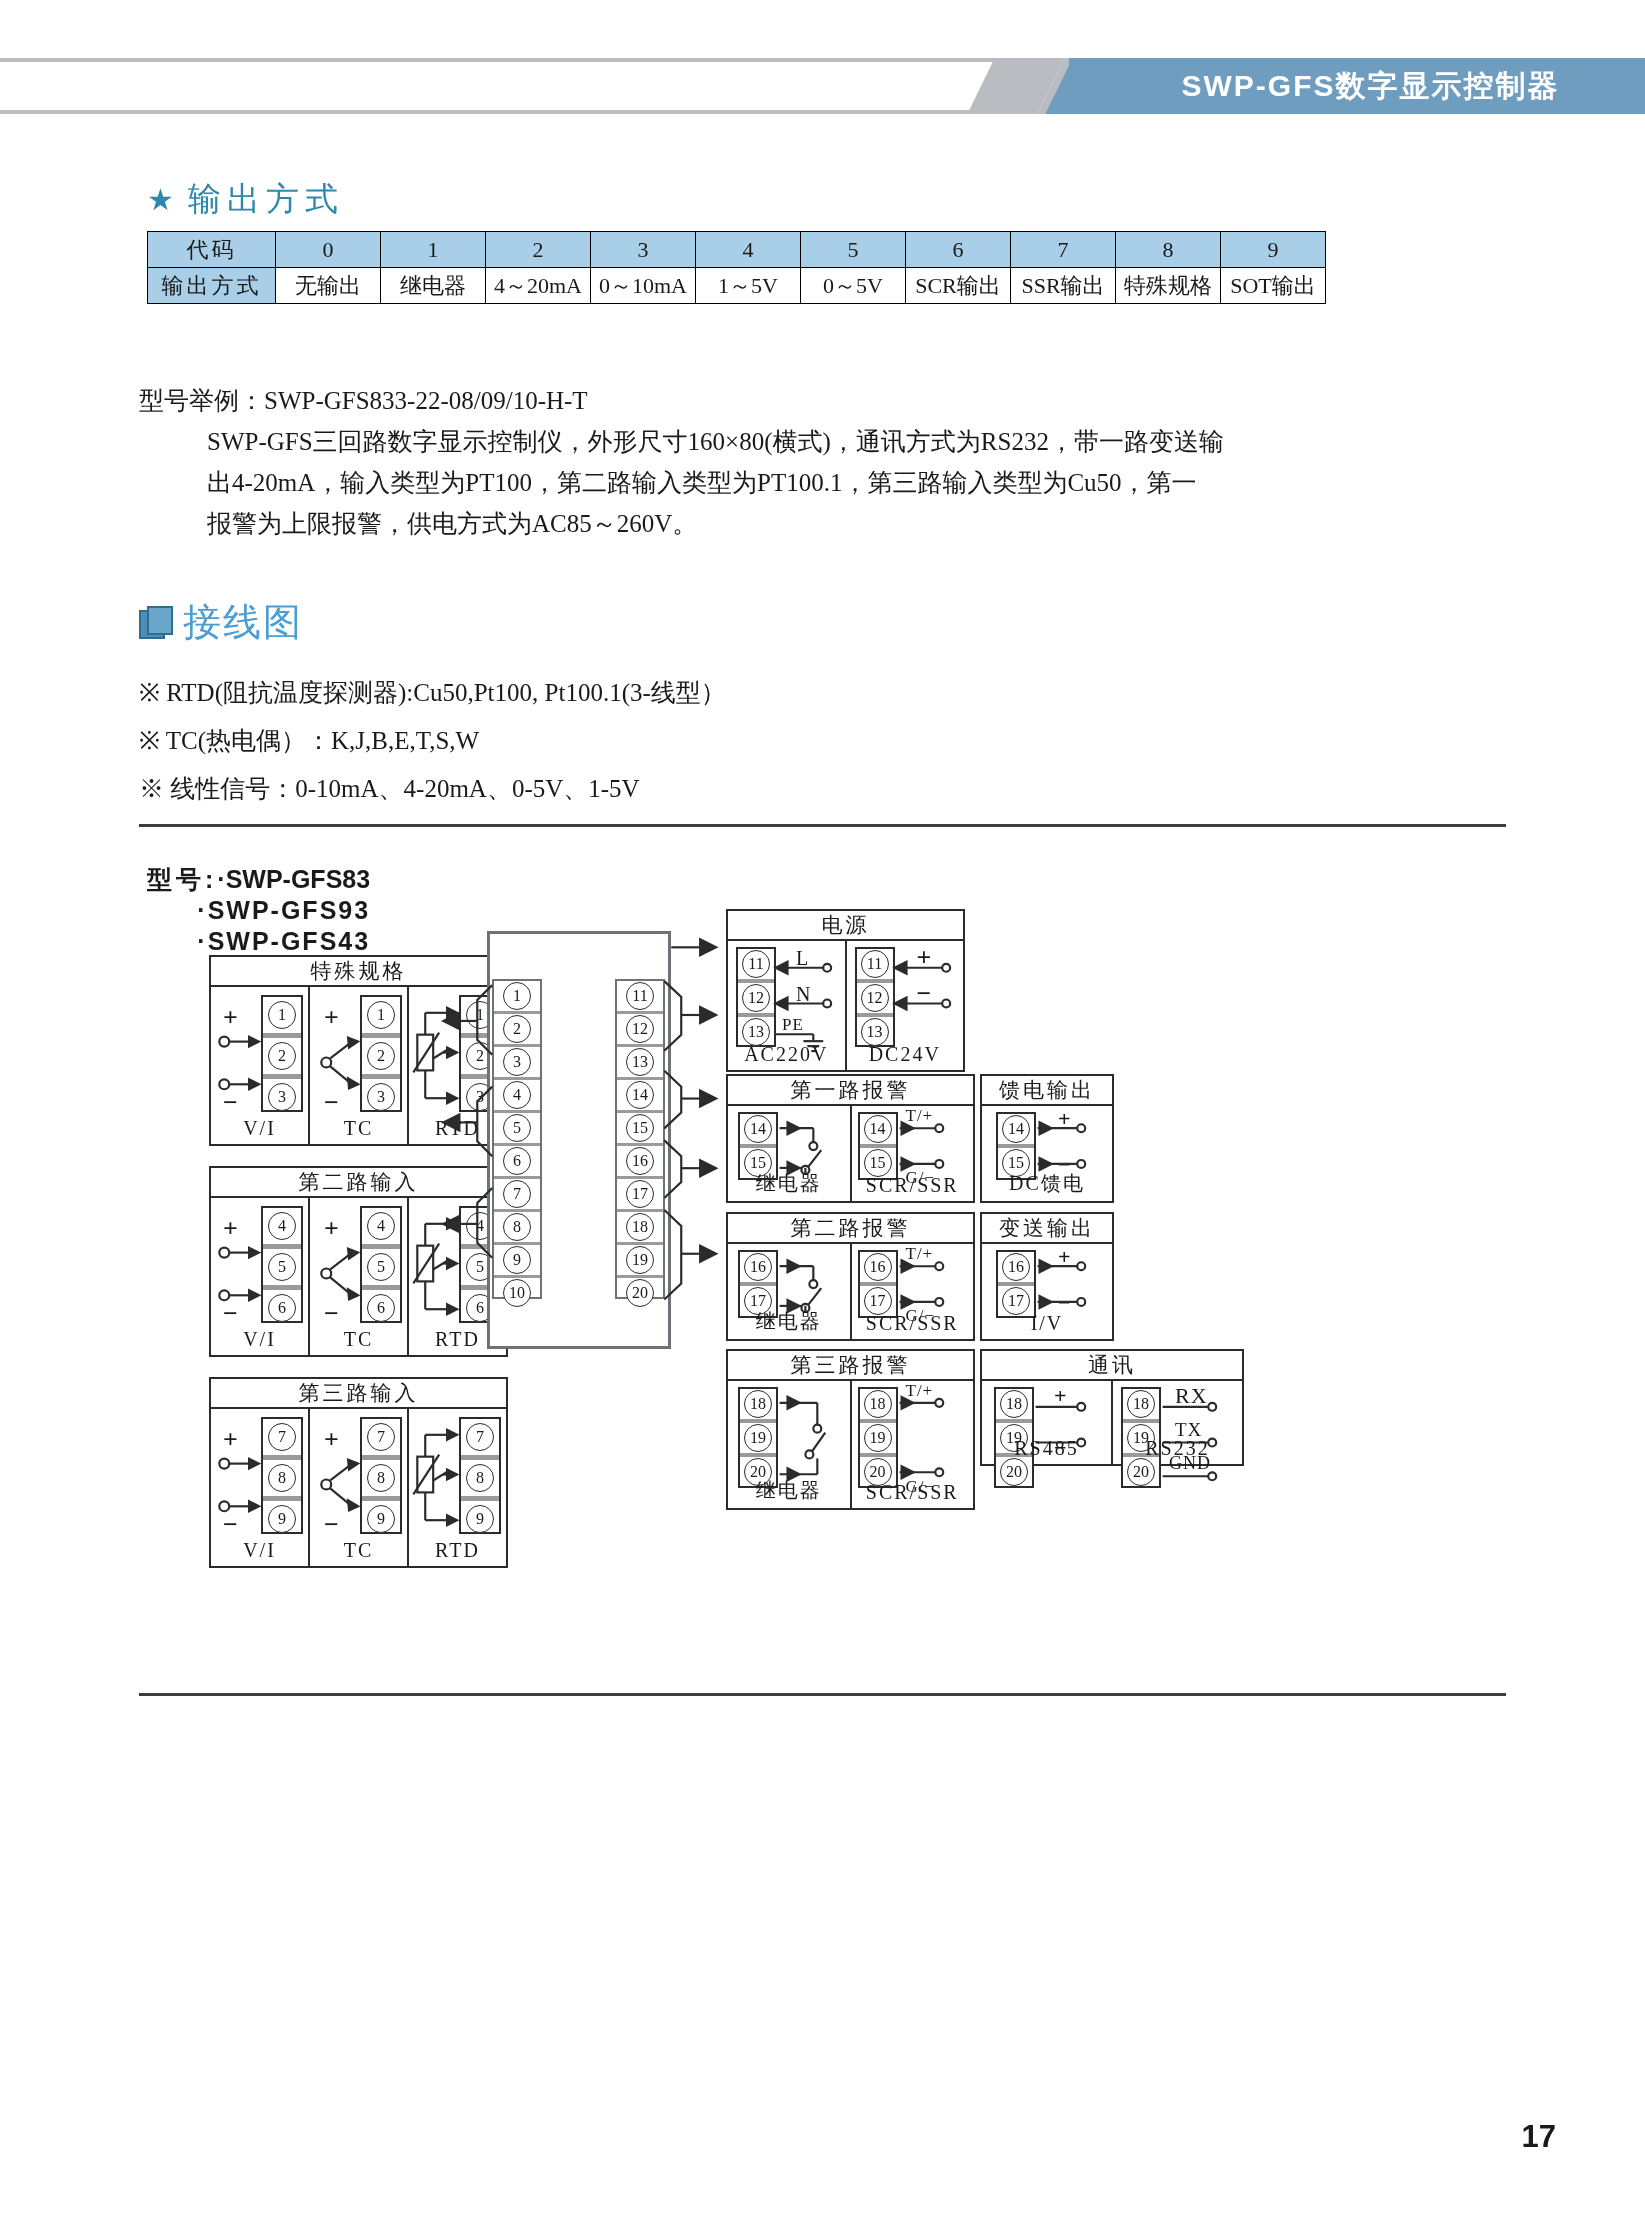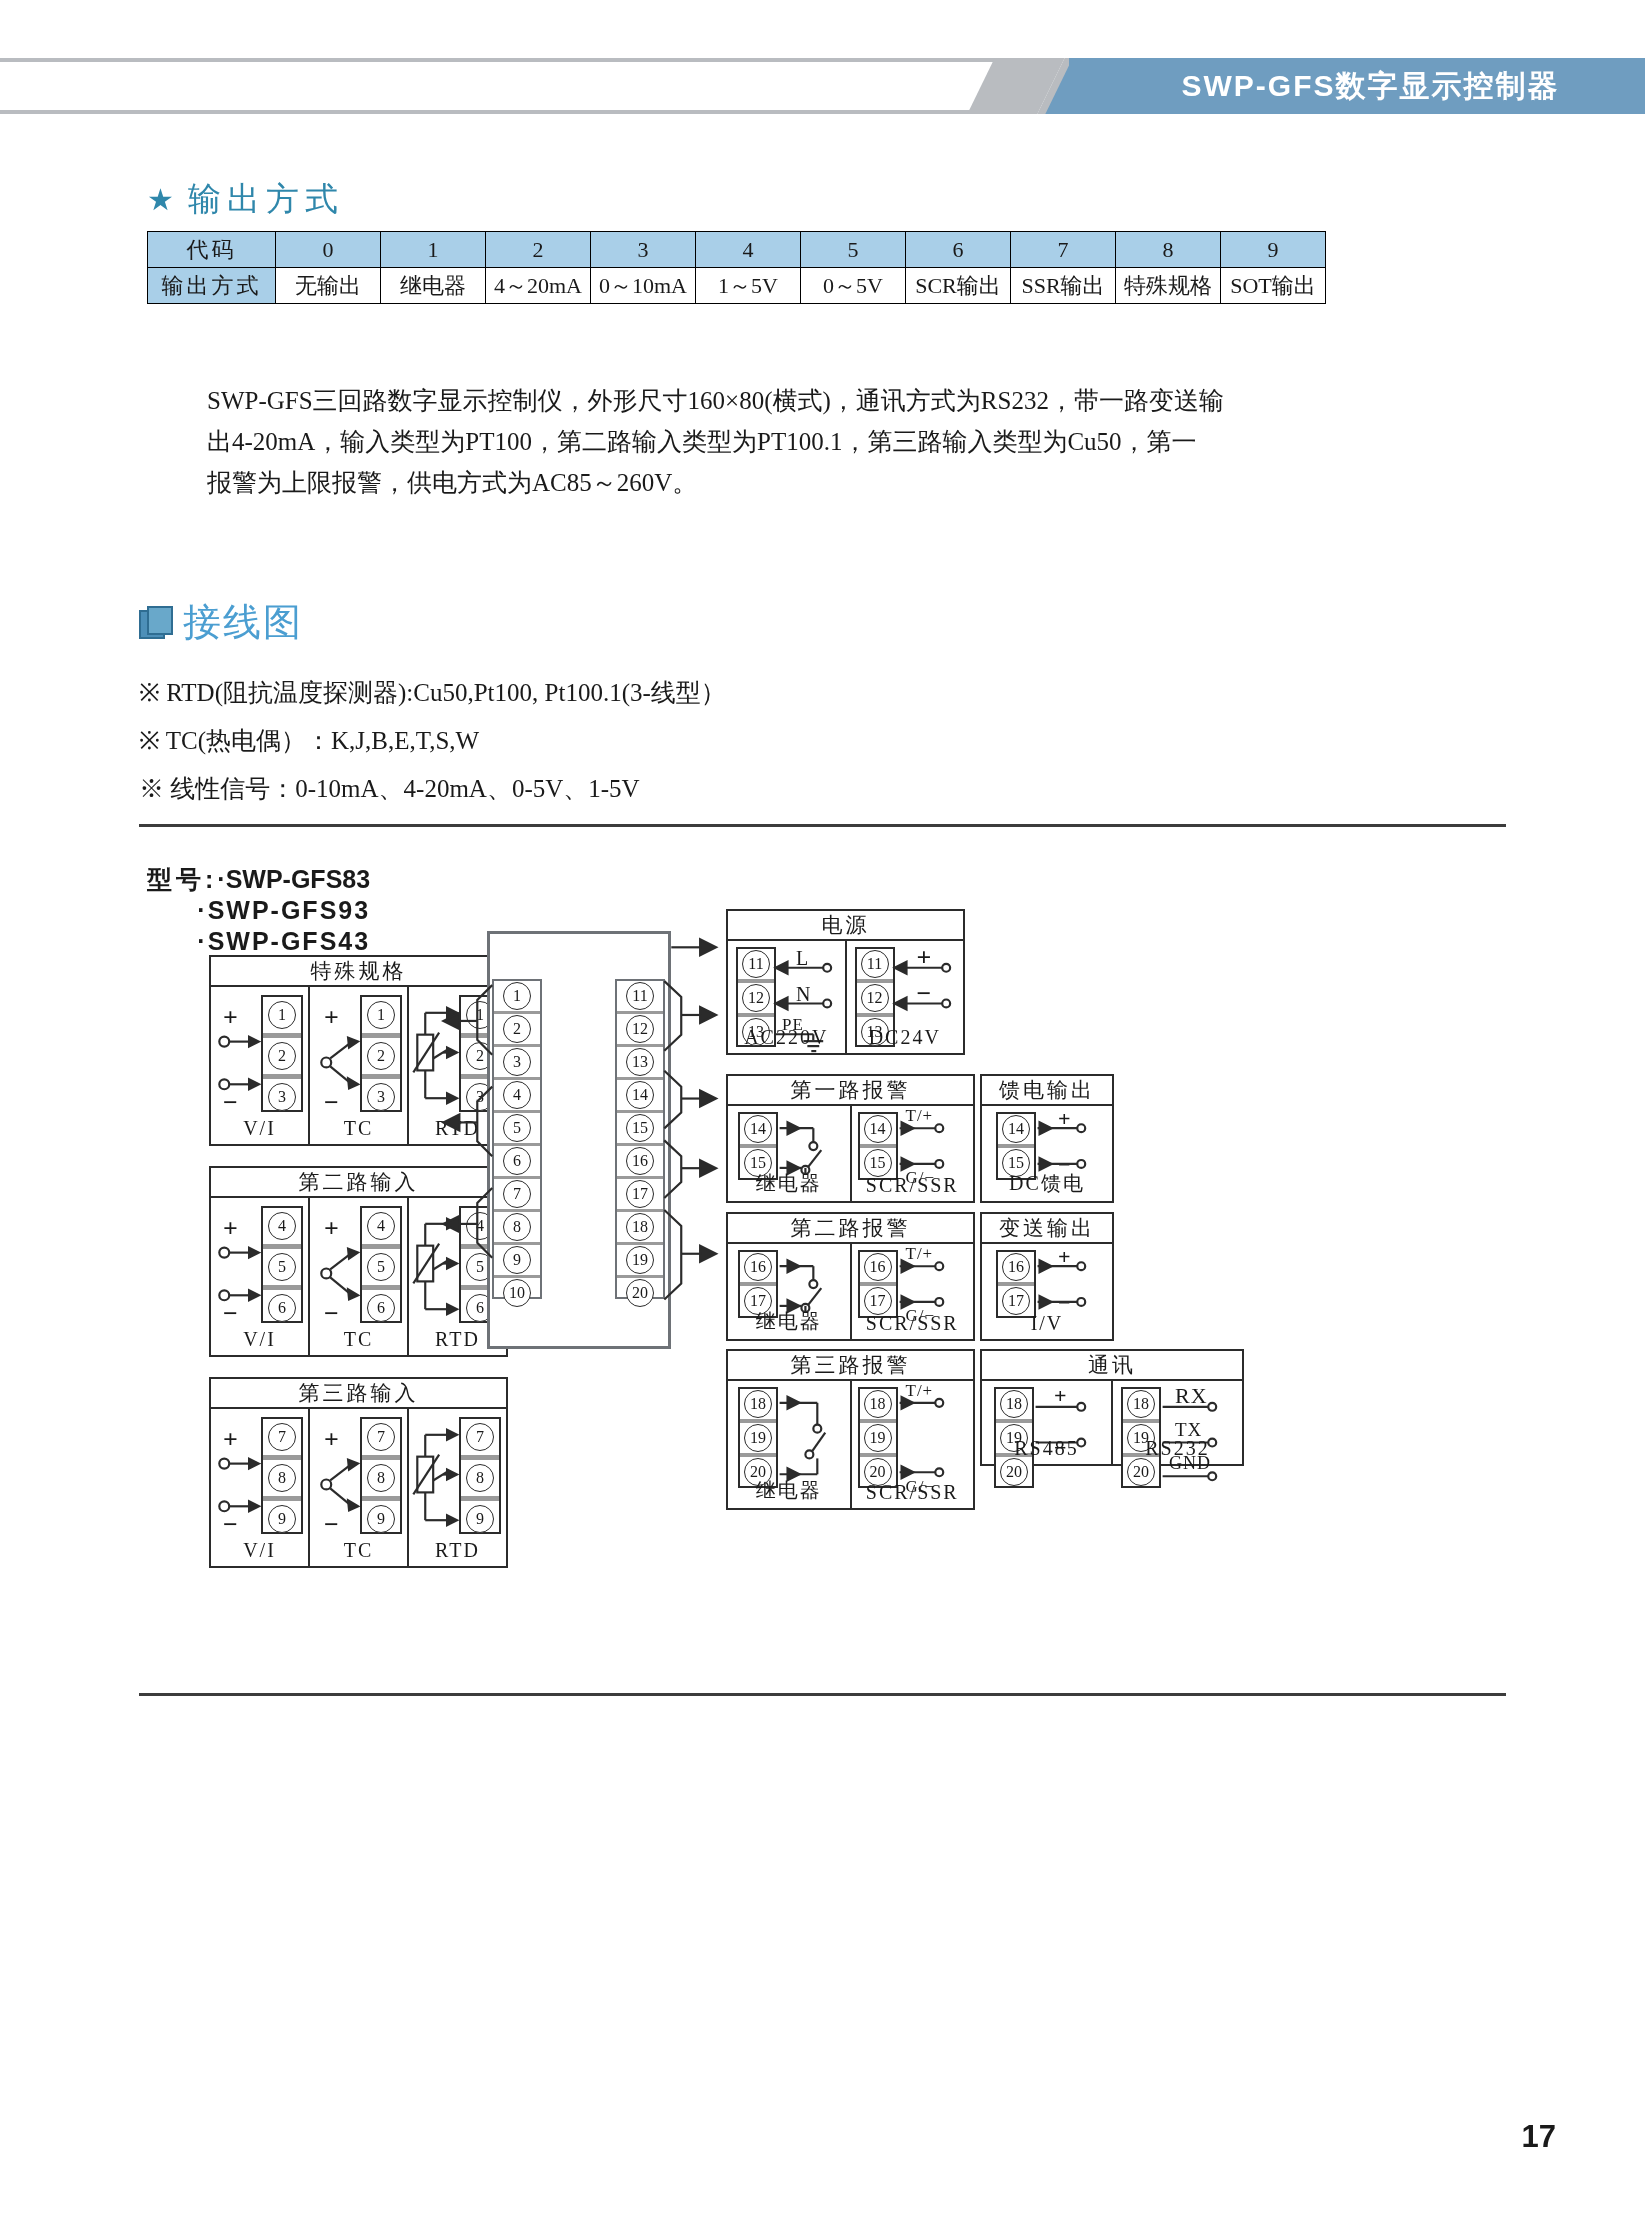--- a/index.html
+++ b/index.html
@@ -163,20 +163,23 @@
       <td class="c">SCR输出</td>
       <td class="c">SSR输出</td>
       <td class="c">特殊规格</td>
       <td class="c">SOT输出</td>
     </tr>
   </tbody>
     </table>
 
 
   <div class="ex">
+    <div class="l1">
+      <span>型号举例：</span><span>SWP-GFS833-22-08/09/10-H-T</span>
+    </div>
     <div class="ind">SWP-GFS三回路数字显示控制仪，外形尺寸160×80(横式)，通讯方式为RS232，带一路变送输</div>
     <div class="ind">出4-20mA，输入类型为PT100，第二路输入类型为PT100.1，第三路输入类型为Cu50，第一</div>
     <div class="ind">报警为上限报警，供电方式为AC85～260V。</div>
   </div>
 
   <div class="sec-wire">
     <span class="bookicon">
         <span class="b1"></span>
         <span class="b2"></span>
       </span>
@@ -566,21 +569,21 @@
         <line class="ln" x1="545" y1="214" x2="566" y2="214"></line>
         <polygon class="lnf" points="580,214 564,206 564,222"></polygon>
       <path class="ln" d="M528,256 L545,272 L545,330 L528,346"></path>
         <line class="ln" x1="545" y1="300" x2="566" y2="300"></line>
         <polygon class="lnf" points="580,300 564,292 564,308"></polygon>
 
       <line class="ln" x1="535" y1="-8" x2="566" y2="-8"></line>
         <polygon class="lnf" points="580,-8 564,-16 564,0"></polygon>
     </svg>
 
-    <div class="blk" style="left:587px;top:-46px;width:239px;height:146px;">
+    <div class="blk" style="left:587px;top:-46px;width:239px;height:163px;">
       <div class="blk-title">电源</div>
       <div class="blk-cols">
         <div class="blk-col">
           <div class="strip" style="left:8px;top:6px;width:40px;height:100px;">
             <div class="tcell" style="height:30px;">
                 <span class="num">11</span>
               </div>
             <div class="tsep" style="height:4px;"></div>
             <div class="tcell" style="height:30px;">
                 <span class="num">12</span>

